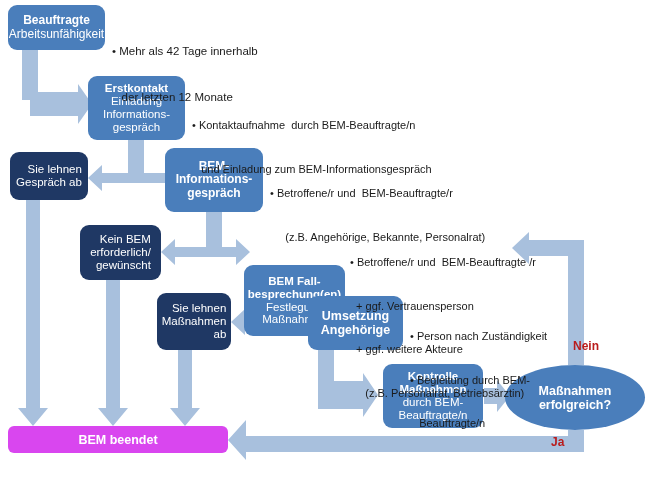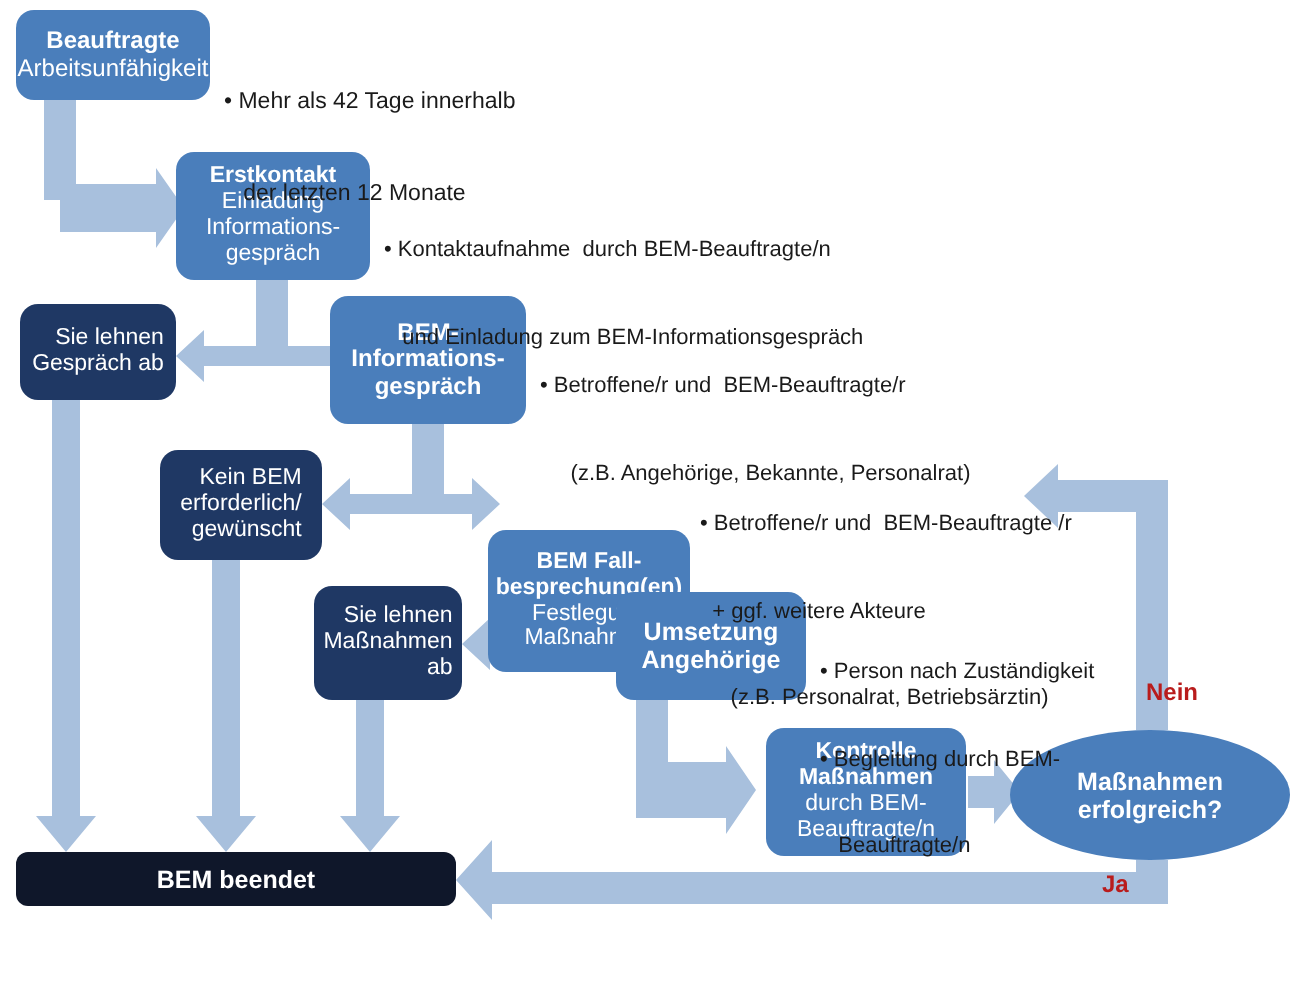--- a/index.html
+++ b/index.html
@@ -32,21 +32,21 @@
     display: flex;
     flex-direction: column;
     align-items: center;
     justify-content: center;
     text-align: center;
     color: #ffffff;
     line-height: 1.12;
   }
   .node.blue   { background: #4a7ebb; border-radius: 9px; }
   .node.navy   { background: #1f3864; border-radius: 9px; text-align: right; }
-  .node.navybar{ background: #0f172a; border-radius: 6px; }
+  .node.navybar{ background: #d946ef; border-radius: 6px; }
   .node.oval   { background: #4a7ebb; border-radius: 50%; }
   .ttl {
     font-weight: bold;
   }
   .sub {
     font-weight: normal;
   }
   .notes {
     position: absolute;
     color: #1a1a1a;
@@ -201,20 +201,21 @@
     <span class="bullet-line">   und Einladung zum BEM-Informationsgespräch</span>
   </div>
 
   <div class="notes" style="left:270px; top:157px; font-size:11px;">
     <span class="bullet-line">• Betroffene/r und  BEM-Beauftragte/r</span>
     <span class="bullet-line">     (z.B. Angehörige, Bekannte, Personalrat)</span>
   </div>
 
   <div class="notes" style="left:350px; top:226px; font-size:11px;">
     <span class="bullet-line">• Betroffene/r und  BEM-Beauftragte /r</span>
+    <span class="bullet-line">  + ggf. Vertrauensperson</span>
     <span class="bullet-line">  + ggf. weitere Akteure</span>
     <span class="bullet-line">     (z.B. Personalrat, Betriebsärztin)</span>
   </div>
 
   <div class="notes" style="left:410px; top:300px; font-size:11px;">
     <span class="bullet-line">• Person nach Zuständigkeit</span>
     <span class="bullet-line">• Begleitung durch BEM-</span>
     <span class="bullet-line">   Beauftragte/n</span>
   </div>
 

